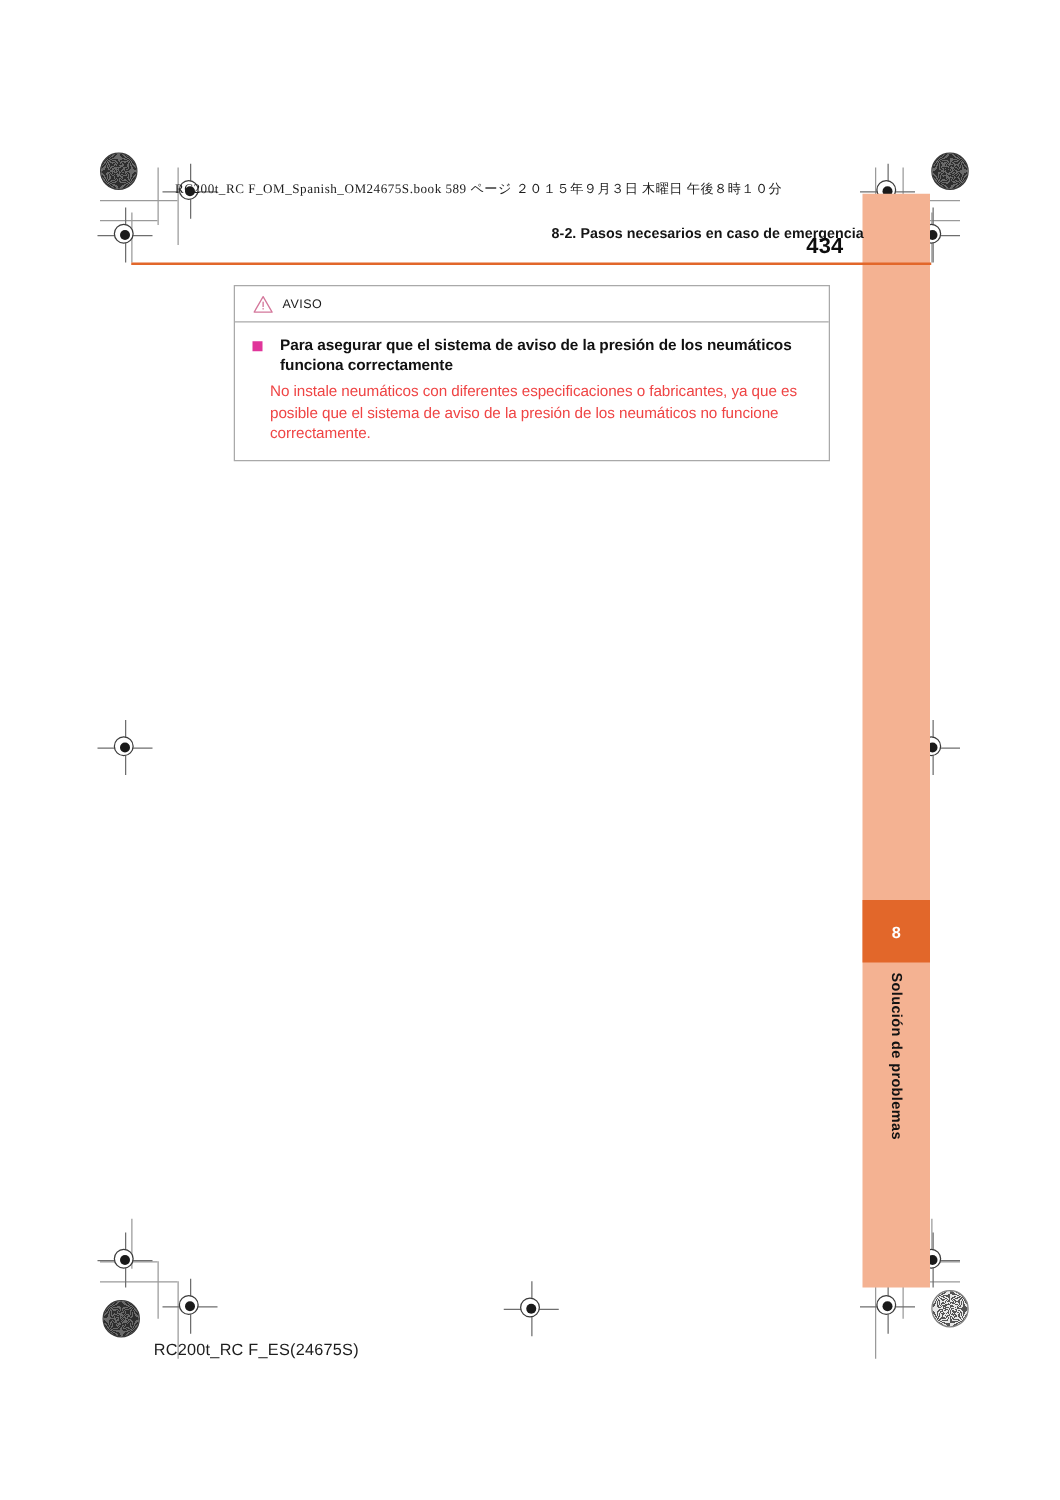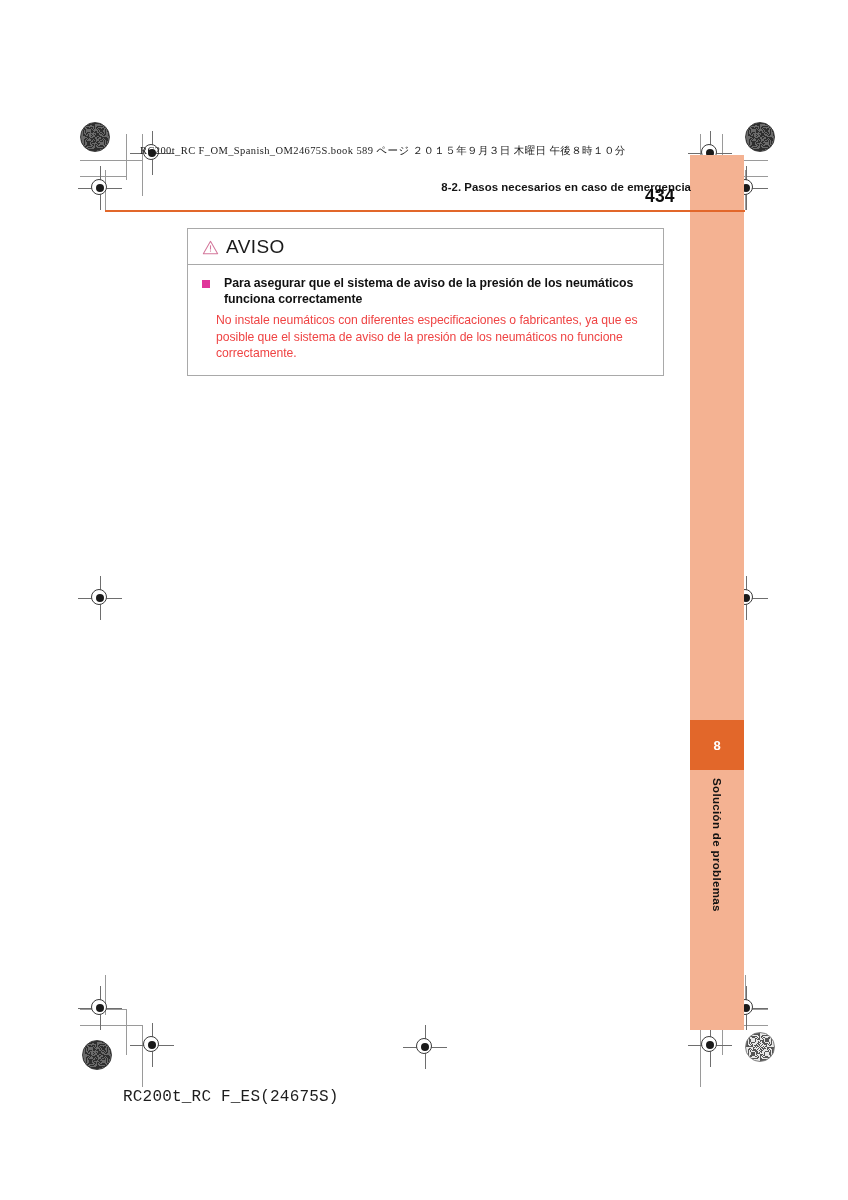--- a/index.html
+++ b/index.html
@@ -86,26 +86,25 @@
     font-size: 10.5px;
     letter-spacing: 0.4px;
     color: #1d1d1d;
     white-space: nowrap;
     margin-left: 13px;
   }
   .slug-footer {
     position: absolute;
     left: 123px;
     top: 1072px;
-    font-family: Liberation Mono, monospace;
-    font-size: 16px;
+    font-family: Liberation Sans, sans-serif;
+    font-size: 13px;
     letter-spacing: 0.2px;
     color: #1d1d1d;
     white-space: nowrap;
-    margin-top: 16px;
   }
 
   
   .running-head {
     position: absolute;
     left: 105px;
     top: 177px;
     width: 586px;
     text-align: right;
     white-space: nowrap;
@@ -199,21 +198,21 @@
     padding: 7px 12px 6px 14px;
     border-bottom: 1px solid #a9a9a9;
   }
   .warn-triangle {
     width: 17px;
     height: 15px;
     flex: 0 0 auto;
     display: block;
   }
   .warn-title-text {
-    font-size: 19px;
+    font-size: 10px;
     color: #1a1a1a;
     letter-spacing: 0.4px;
   }
   .warn-body {
     padding: 10px 14px 14px 14px;
   }
   .warn-item {
     display: flex;
     align-items: flex-start;
     gap: 14px;

